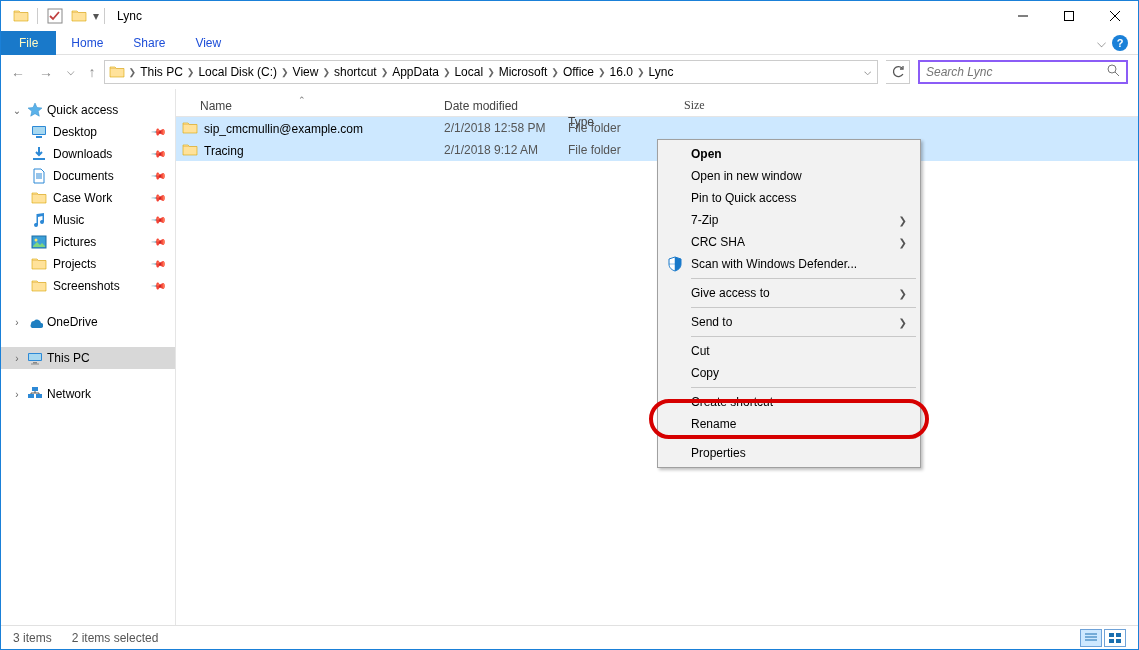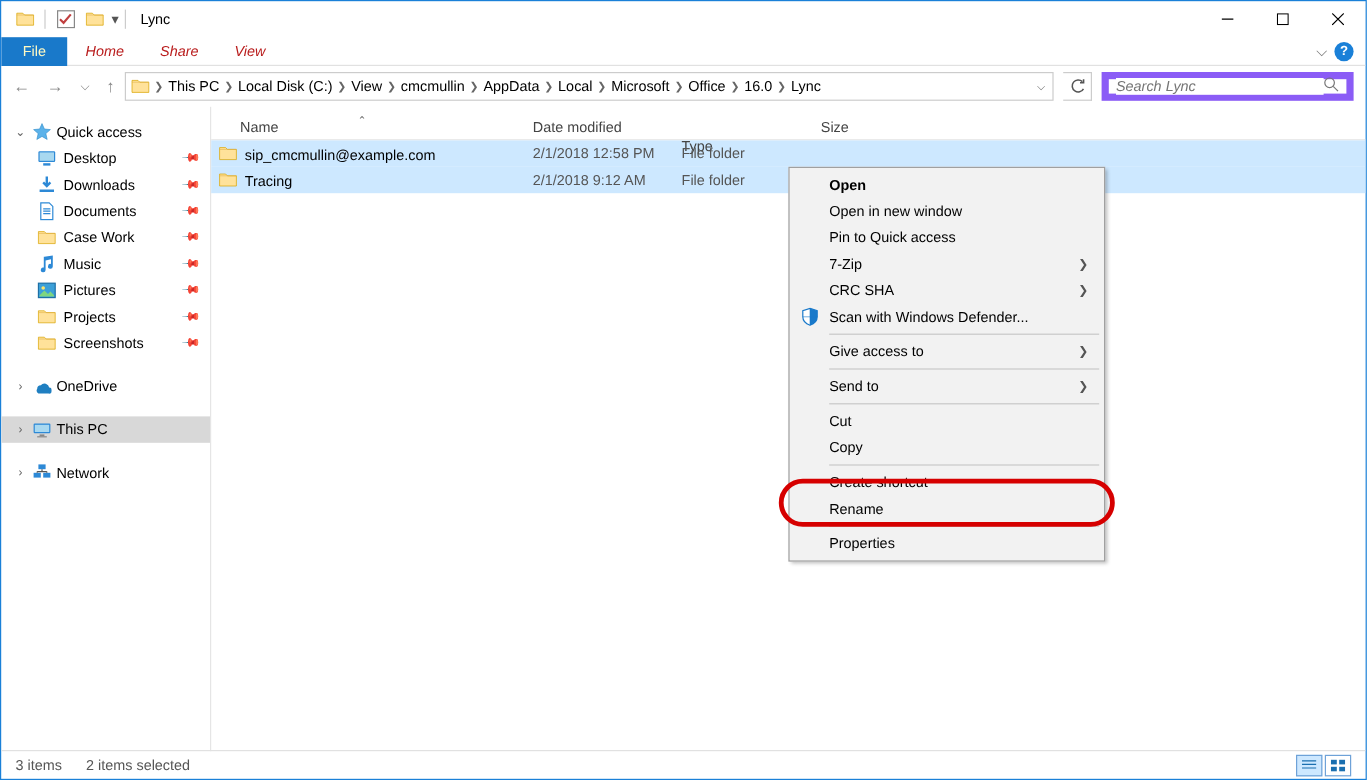--- a/index.html
+++ b/index.html
@@ -11,35 +11,35 @@
 .qat-icon { width: 23px; height: 23px; display: flex; align-items: center; justify-content: center; }
 .title-sep { width: 1px; height: 16px; background: #ccc; margin: 0 4px; }
 .title-drop { margin-left: 2px; color: #555; }
 .title-text { margin-left: 8px; }
 .win-controls { margin-left: auto; display: flex; }
 .win-btn { width: 46px; height: 30px; display: flex; align-items: center; justify-content: center; color: #000; }
 
 
 .ribbon-tabs { height: 24px; display: flex; align-items: center; border-bottom: 1px solid #e1e1e1; }
 .file-tab { background: #1979ca; color: #fef9c3; padding: 4px 18px; height: 24px; display: flex; align-items: center; }
-.rtab { padding: 4px 15px; color: #b91c1c; font-style: italic; }
+.rtab { padding: 4px 15px; color: #1d4ed8; }
 .rtab-right { margin-left: auto; display: flex; align-items: center; padding-right: 10px; gap: 6px; }
 .help-circle { width: 16px; height: 16px; border-radius: 50%; background: #1a80d8; color: #fff; font-size: 11px; display: flex; align-items: center; justify-content: center; font-weight: bold; }
 .chev-down { color: #777; }
 
 
 .addr-row { height: 34px; display: flex; align-items: center; padding: 0 10px; gap: 8px; }
 .nav-arrows { display: flex; align-items: center; gap: 14px; color: #888; }
 .nav-arrow { font-size: 14px; }
 .breadcrumb-box { flex: 1; border: 1px solid #ccc; height: 24px; display: flex; align-items: center; padding-left: 4px; overflow: hidden; }
 .bc-item { display: flex; align-items: center; }
 .bc-sep { color: #666; padding: 0 4px; font-size: 9px; }
 .bc-drop-end { margin-left: auto; padding: 0 6px; color: #666; font-size: 9px; }
 .refresh-btn { width: 24px; height: 24px; border: 1px solid #ccc; border-left: none; display: flex; align-items: center; justify-content: center; color: #555; }
-.search-box { width: 210px; height: 24px; border: 6px solid #8b5cf6; display: flex; align-items: center; padding: 0 6px; color: #888; }
+.search-box { width: 210px; height: 24px; border: 2px solid #8b5cf6; display: flex; align-items: center; padding: 0 6px; color: #888; }
 .search-box input { border: none; outline: none; flex: 1; font-size: 12px; font-style: italic; color: #888; }
 .search-icon { color: #555; }
 
 
 .main { display: flex; height: 537px; }
 
 
 .navpane { width: 175px; border-right: 1px solid #e5e5e5; padding-top: 10px; overflow: hidden; }
 .nav-group { margin-bottom: 14px; }
 .nav-head { display: flex; align-items: center; padding: 3px 2px 3px 10px; gap: 4px; }
@@ -51,21 +51,21 @@
 
 .icon { width: 16px; height: 16px; display: inline-block; }
 
 
 .listarea { flex: 1; position: relative; }
 .col-headers { height: 28px; display: flex; align-items: center; border-bottom: 1px solid #e5e5e5; color: #444; padding-top: 6px; }
 .col { padding-left: 8px; }
 .col.name { width: 260px; padding-left: 24px; position: relative; }
 .col.date { width: 124px; }
 .col.type { width: 116px; margin-top: 32px; }
-.col.size { width: 80px; }
+.col.size { width: 80px; font-family: Liberation Serif, serif; }
 .sort-up { position: absolute; left: 122px; top: -4px; font-size: 9px; color: #777; }
 .rows { }
 .row { height: 22px; display: flex; align-items: center; }
 .row.sel { background: #cde8ff; }
 .row .c { padding-left: 8px; }
 .row .c.name { width: 260px; display: flex; align-items: flex-end; gap: 6px; padding-left: 6px; }
 .row .c.date { width: 124px; color: #555; }
 .row .c.type { width: 116px; color: #555; }
 .row .c.size { width: 80px; color: #555; }
 
@@ -217,21 +217,21 @@
       </span>
     <span class="bc-item">
         <span>Local Disk (C:)</span>
         <span class="bc-sep">❯</span>
       </span>
     <span class="bc-item">
         <span>View</span>
         <span class="bc-sep">❯</span>
       </span>
     <span class="bc-item">
-        <span>cmcmullin</span>
+        <span>shortcut</span>
         <span class="bc-sep">❯</span>
       </span>
     <span class="bc-item">
         <span>AppData</span>
         <span class="bc-sep">❯</span>
       </span>
     <span class="bc-item">
         <span>Local</span>
         <span class="bc-sep">❯</span>
       </span>

